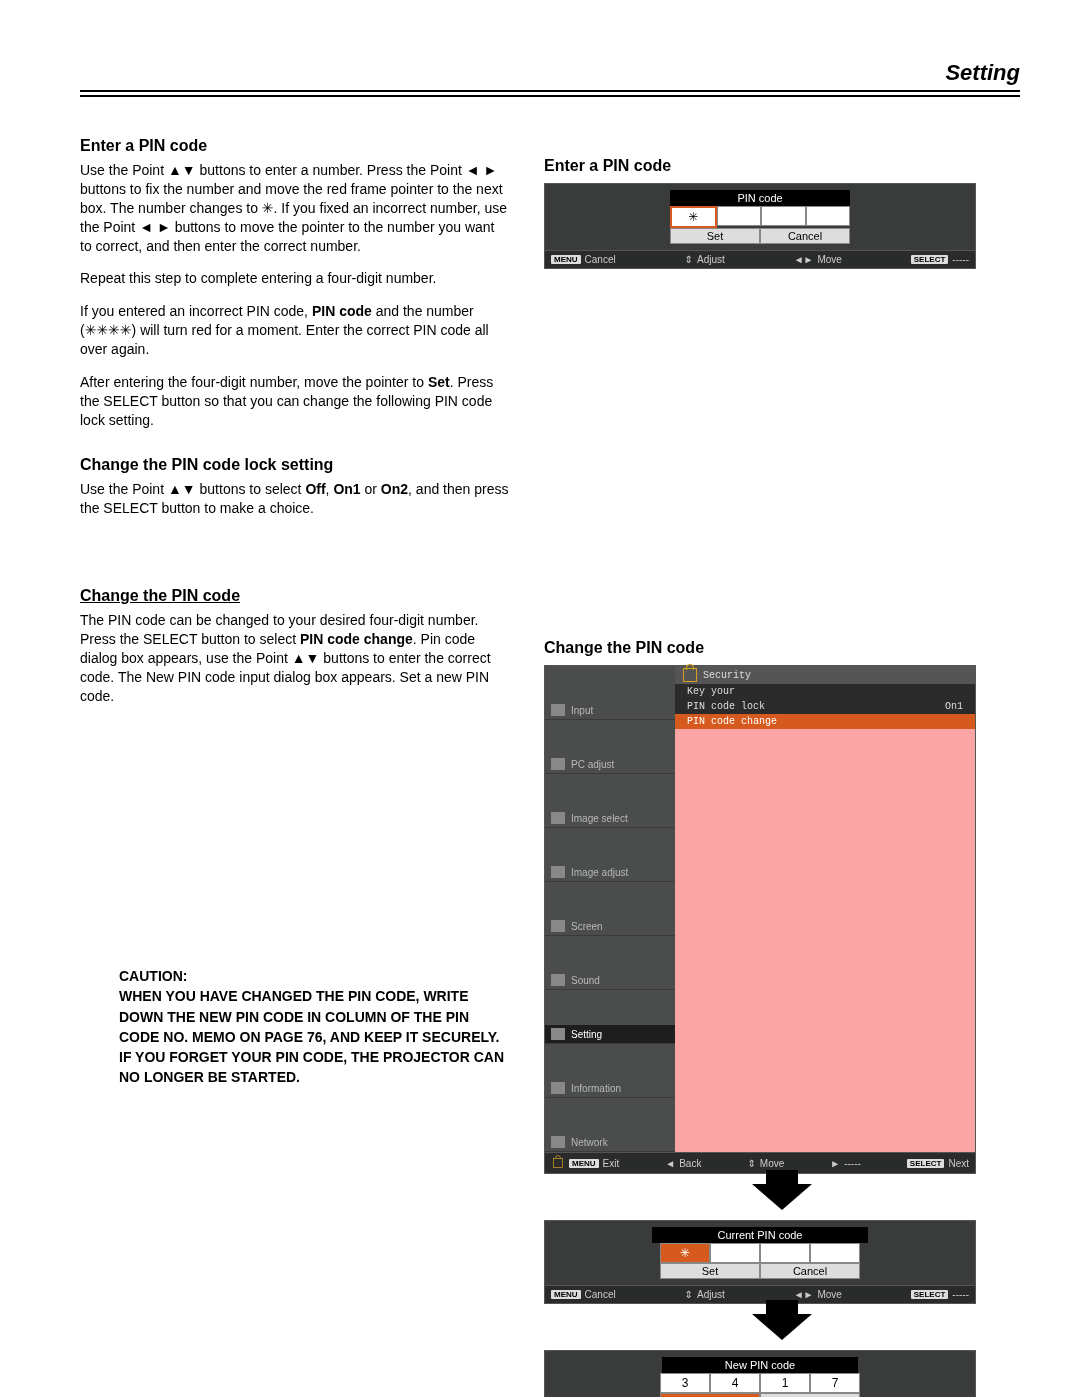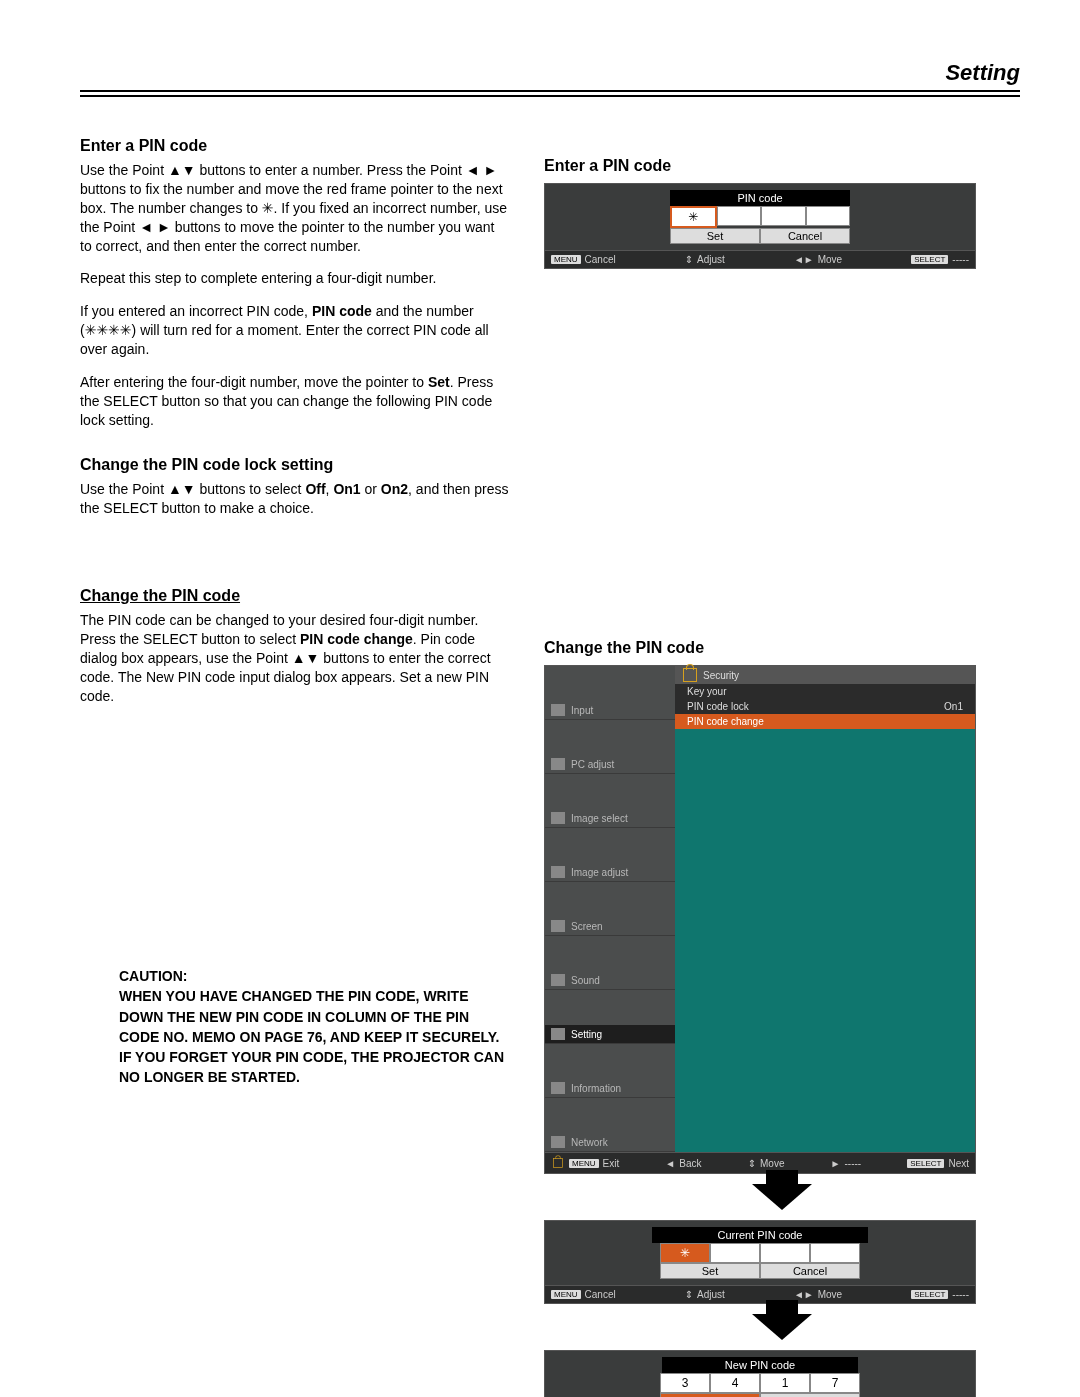--- a/index.html
+++ b/index.html
@@ -77,21 +77,21 @@
   }
   .btn.orange { background:#d65a1e; color:#fff; }
   .nav-bar {
     display:flex; background:#2a2b2b; color:#ccc; font-size:10px;
     padding:3px 6px; border-top:1px solid #555; justify-content:space-between;
     align-items:center;
   }
   .nav-item { display:flex; align-items:center; gap:4px; }
   .tag {
     background:#ddd; color:#000; font-size:8px; padding:0 3px;
-    border-radius:1px; font-weight:normal;
+    border-radius:1px; font-weight:bold;
   }
   .arrow-down {
     width:0; height:0; margin:10px auto;
     border-left:30px solid transparent;
     border-right:30px solid transparent;
     border-top:26px solid #000;
     position:relative;
   }
   .arrow-down::before {
     content:""; position:absolute; top:-40px; left:-16px;
@@ -115,21 +115,21 @@
   }
   .m-item.sel { background:#1e1e1e; position:relative; color:#fff;}
   .m-item.sel::after {
     content:""; position:absolute; right:-8px; top:4px;
     border-top:6px solid transparent; border-bottom:6px solid transparent;
     border-right:8px solid #c33;
   }
   .m-ico {
     width:14px; height:12px; background:#888; display:inline-block;
   }
-  .menu-main { flex:1; background:#0f766e; position:relative;}
+  .menu-main { flex:1; background:#fca5a5; position:relative;font-family:Liberation Mono, monospace;}
   .sec-header {
     background:#555; padding:2px 8px; color:#ddd;
     display:flex; align-items:center; gap:6px;
   }
   .sub-row {
     display:flex; justify-content:space-between; padding:2px 12px;
     background:#2b2b2b; color:#ddd;
   }
   .sub-row.hl { background:#d65a1e; color:#fff; }
   .lock-ico {

